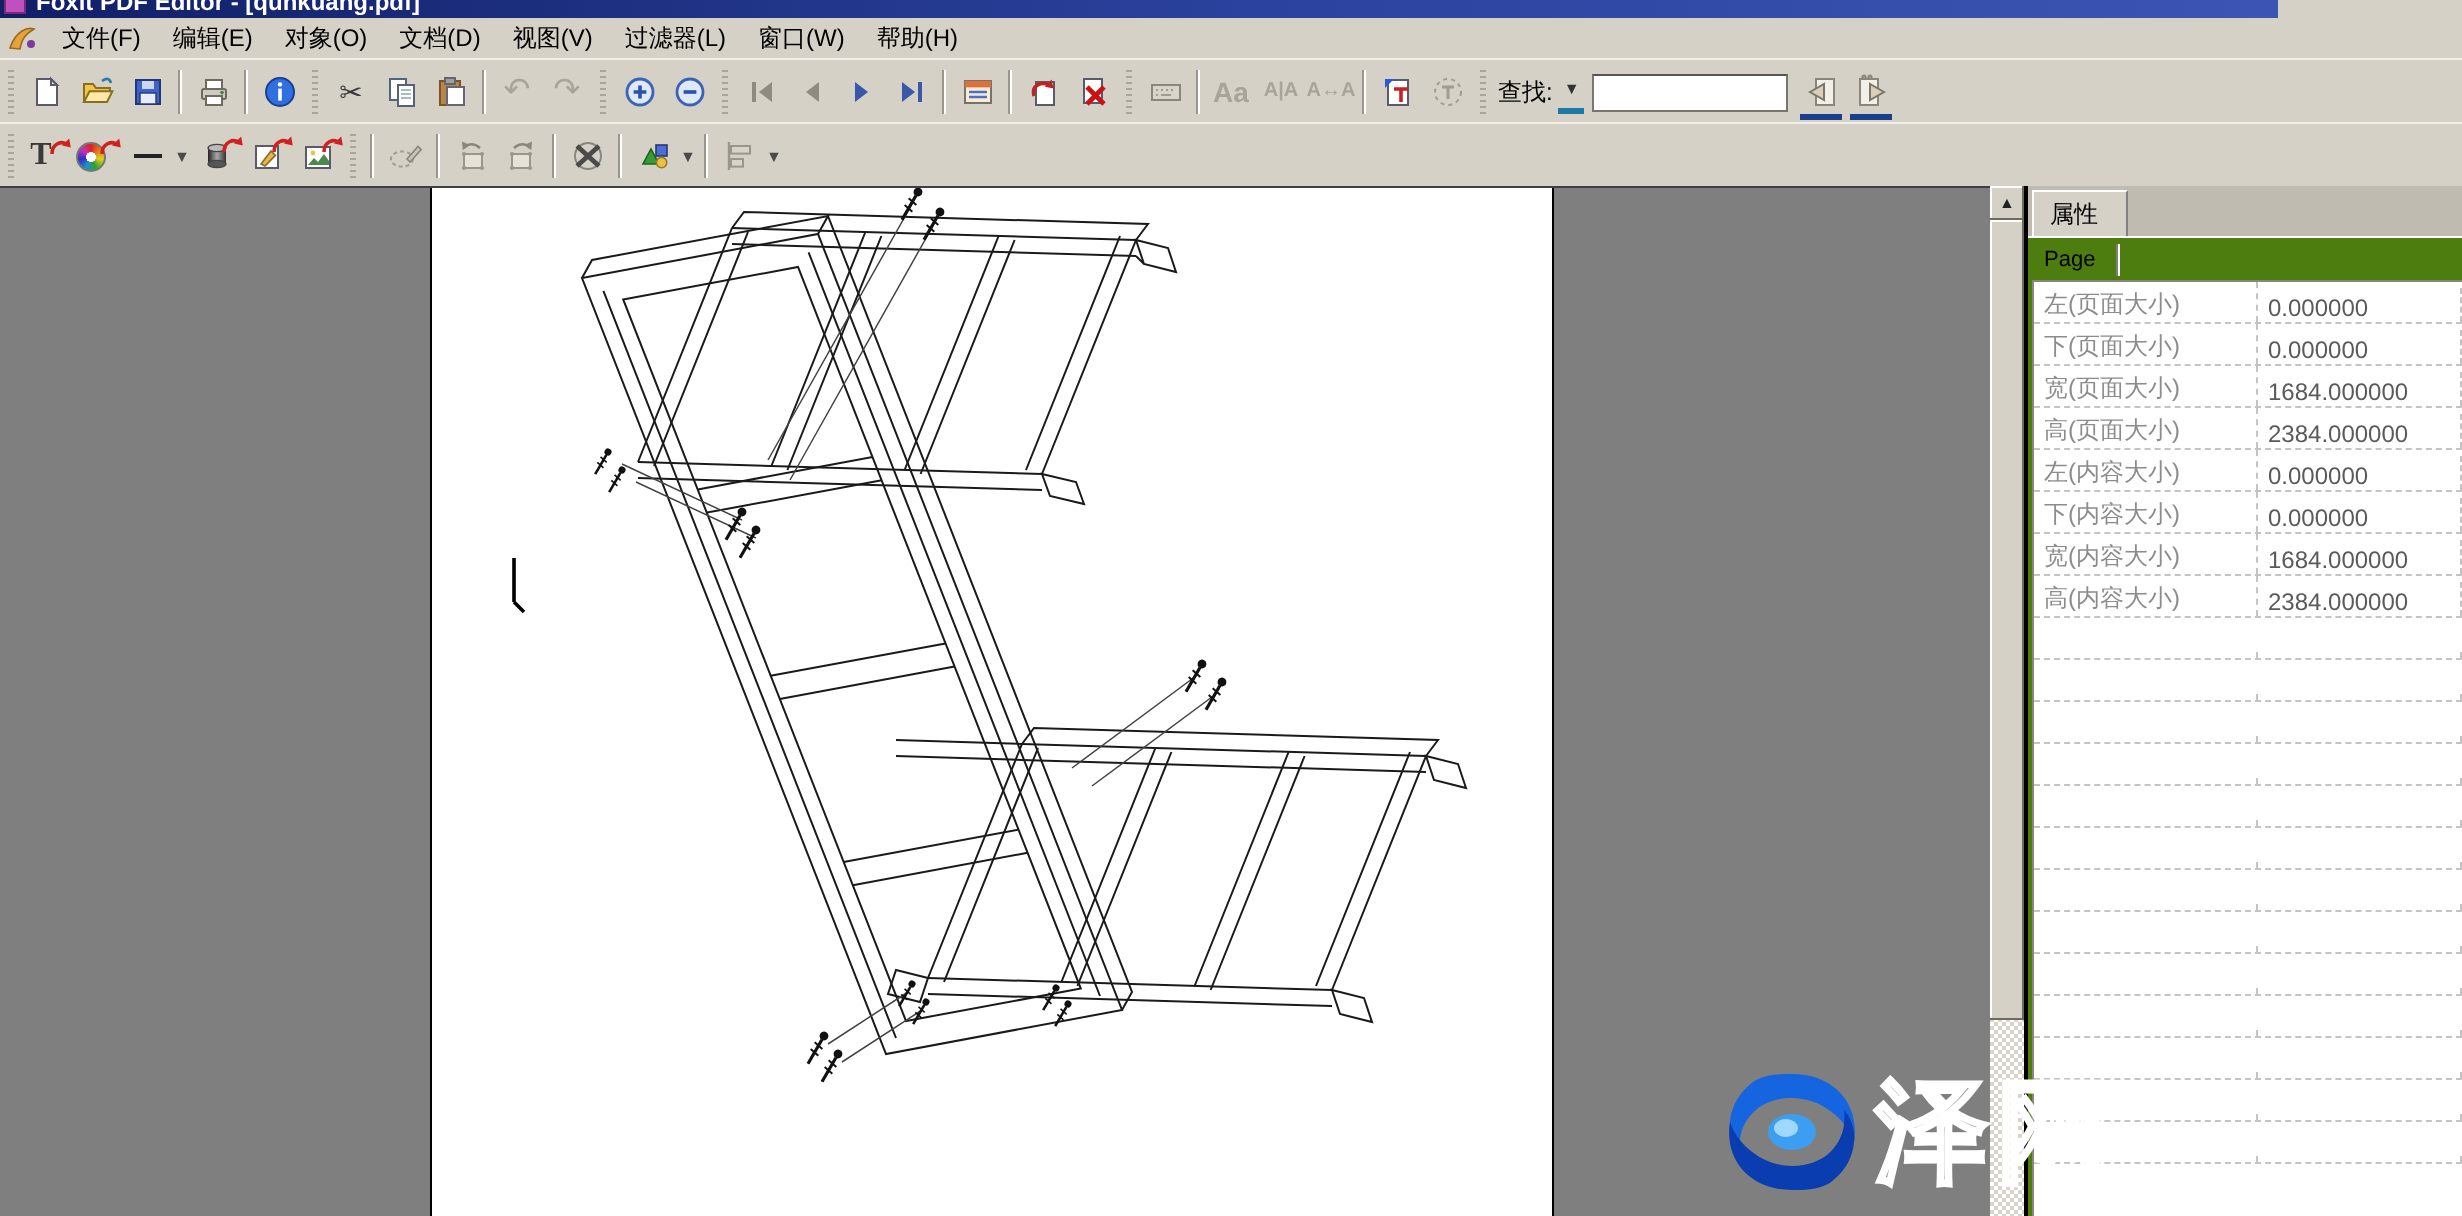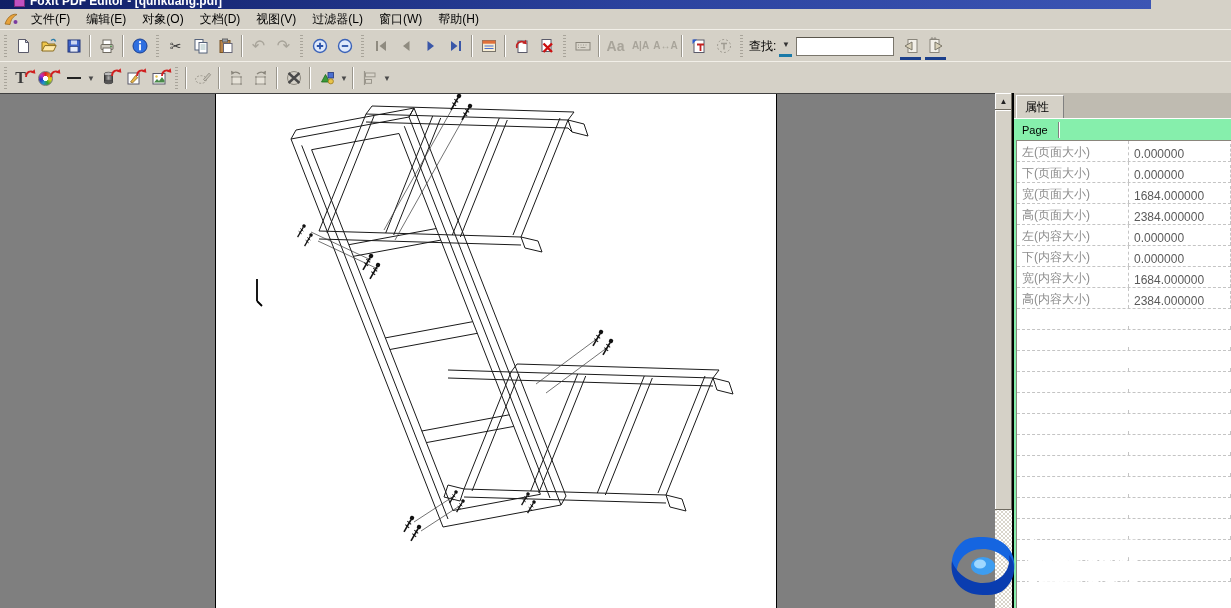--- a/index.html
+++ b/index.html
@@ -1,21 +1,21 @@
 <!DOCTYPE html>
 <html><head>
 <meta charset="utf-8">
 <style>
   html,body{margin:0;padding:0;}
   body{width:1231px;height:608px;overflow:hidden;position:relative;
        font-family:"Liberation Sans",sans-serif;background:#d5d1c7;}
 
   
   .titlebar{position:absolute;left:0;top:0;width:1139px;height:9px;overflow:hidden;
-    background:linear-gradient(90deg,#101f66,#2b429e 55%,#3c55b4);padding-left:12px;}
+    background:linear-gradient(90deg,#101f66,#2b429e 55%,#3c55b4);}
   .titlebar .inner{display:flex;align-items:center;gap:5px;margin-top:-8px;height:18px;}
   .app-icon{width:9px;height:9px;margin-left:2px;background:#c050c0;border:1px solid #7a2a7a;}
   .title-text{color:#fff;font-weight:bold;font-size:12px;white-space:nowrap;}
 
   
   .menubar{position:absolute;left:0;top:9px;width:1231px;height:20px;background:#d5d1c7;
     display:flex;align-items:center;font-size:12px;color:#000;border-bottom:7px solid #0ea5e9;}
   .doc-icon{width:16px;height:16px;margin:0 4px 0 3px;flex:0 0 auto;}
   .menu-item{padding:2px 8px;cursor:default;}
 
@@ -49,40 +49,40 @@
   .vscroll{position:absolute;left:995px;top:93px;width:17px;height:515px;
      background:conic-gradient(#fff 25%,#d9d5cb 0 50%,#fff 0 75%,#d9d5cb 0) 0 0/4px 4px;}
   .vs-btn{position:absolute;left:0;top:0;width:17px;height:17px;background:#d5d1c7;
      box-shadow:inset -1px -1px #6e6a60,inset 1px 1px #fff;display:flex;align-items:center;justify-content:center;
      font-size:8px;color:#222;}
   .vs-thumb{position:absolute;left:0;top:17px;width:17px;height:400px;background:#d5d1c7;
      box-shadow:inset -1px -1px #6e6a60,inset 1px 1px #fff;}
   .splitter{position:absolute;left:1012px;top:93px;width:2px;height:515px;background:#000;}
 
   
-  .panel{position:absolute;left:1014px;top:93px;width:217px;height:515px;background:#86efac;}
+  .panel{position:absolute;left:1014px;top:93px;width:217px;height:515px;background:#4d7c0f;}
   .tabstrip{position:relative;height:25px;background:#bfbbb1;border-bottom:1px solid #fff;}
   .tab-props{position:absolute;left:2px;top:2px;height:22px;padding:0 14px 0 8px;background:#d5d1c7;
      border-left:1px solid #fff;border-top:1px solid #fff;border-right:1px solid #808080;
      font-size:12px;line-height:22px;}
   .pagetab-row{height:22px;display:flex;align-items:center;font-size:11px;}
   .pagetab{padding:0 10px 0 8px;height:100%;display:flex;align-items:center;}
   .pagetab-sep{width:0;height:16px;border-left:1px solid #808080;border-right:1px solid #fff;}
   .prop-table{position:absolute;left:2px;right:0;top:47px;bottom:0;border-top:1px solid #8a867c;
      border-left:1px solid #8a867c;background:#fff;overflow:hidden;font-size:12px;}
   .prop-head{display:flex;height:19px;background:#d5d1c7;}
   .ph-cell{box-shadow:inset 1px 1px #fff,inset -1px -1px #8a867c;padding:2px 0 0 5px;box-sizing:border-box;}
   .ph-name{width:112px;} .ph-val{flex:1;}
   .prop-row{display:flex;height:20px;border-bottom:1px dashed #c4c4c4;align-items:flex-end;}
   .pc{box-sizing:border-box;padding:3px 0 0 5px;white-space:nowrap;overflow:hidden;}
   .pc-name{width:112px;border-right:1px dashed #c4c4c4;color:#8c8c8c;}
   .pc-val{flex:1;color:#5a5a5a;border-right:1px dashed #c4c4c4;}
 
   
-  .watermark{position:absolute;left:943px;top:524px;width:210px;height:84px;z-index:50;
+  .watermark{position:absolute;left:856px;top:524px;width:210px;height:84px;z-index:50;
      display:flex;align-items:center;pointer-events:none;}
   .wm-text{font-size:56px;font-weight:bold;letter-spacing:4px;color:rgba(255,255,255,0.18);
      -webkit-text-stroke:2px #ffffff;line-height:1;margin-left:2px;}
 
   svg{display:block;}
 </style>
 </head>
 <body>
 
 <div class="titlebar">

